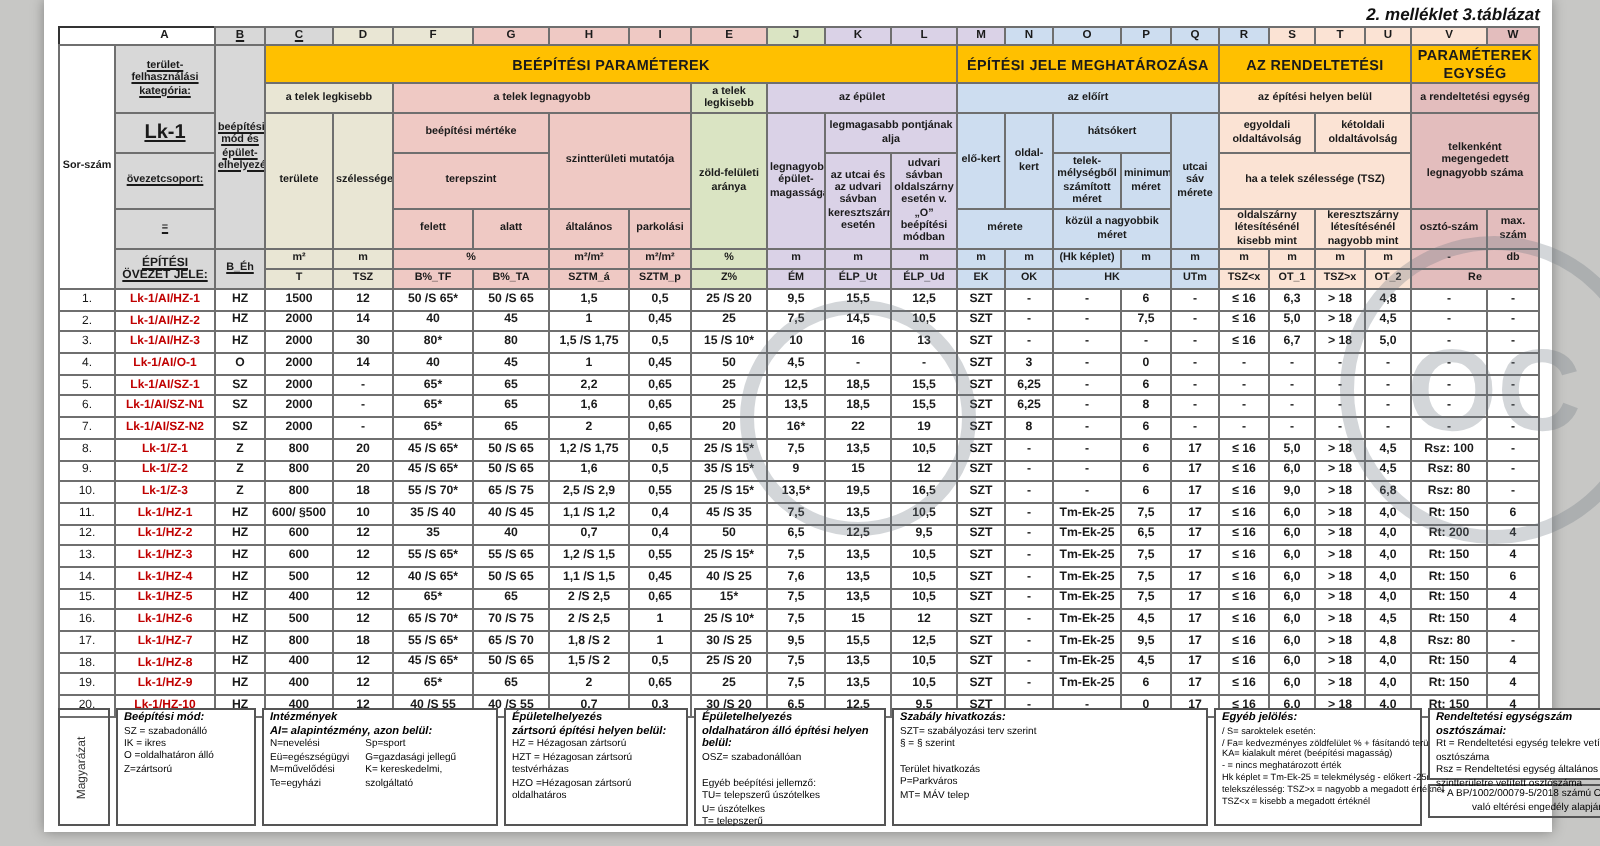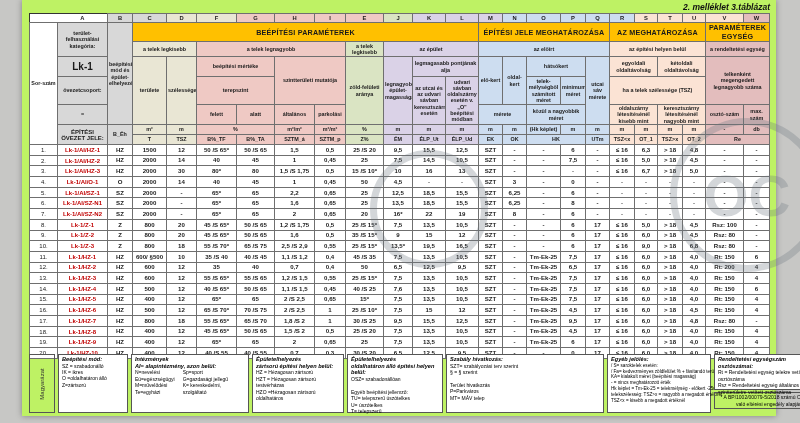--- a/index.html
+++ b/index.html
@@ -1,36 +1,36 @@
 <!DOCTYPE html>
 <html><head>
 <meta charset="utf-8">
 <style>
   html,body{margin:0;padding:0;}
   body{width:800px;height:423px;background:#c7c7c5;overflow:hidden;position:relative;
        font-family:"Liberation Sans",sans-serif;-webkit-font-smoothing:antialiased;}
-  .sheet{position:absolute;left:22px;top:0;width:754px;height:416px;background:#bef264;
+  .sheet{position:absolute;left:22px;top:0;width:754px;height:416px;background:#ffffff;
          box-shadow:0 0 6px rgba(0,0,0,.35);}
   .title{position:absolute;top:2px;right:6px;font-size:8.5px;font-weight:bold;font-style:italic;color:#111;}
   
   table.zt{position:absolute;left:7px;top:13px;width:740px;border-collapse:collapse;table-layout:fixed;}
   table.zt td{border:1px solid #6f6f6f;text-align:center;vertical-align:middle;
               padding:0 1px;overflow:hidden;color:#1a1a1a;}
   table.zt{border:1.5px solid #333;}
   tr.hr1 td{height:8px;font-size:5.8px;font-weight:bold;}
   tr.hr2 td{height:12px;margin-top:24px;}
   tr.hr3 td{height:14px;}
   tr.hr4 td{height:19px;}
   tr.hr5 td{height:27px;}
   tr.hr6 td{height:19px;}
   tr.hr7 td{height:9px;}
   tr.hr8 td{height:9px;}
   .hcell{font-size:5.4px;font-weight:bold;line-height:1.12;}
   .or{background:#FFC000;font-size:7.2px;font-weight:bold;letter-spacing:.2px;}
-  .gy{background:#d8d8d8;}
+  .gy{background:#d8d8d8;text-decoration:underline;}
   .tn{background:#e9e6d4;}
   .pk{background:#efc9c4;}
   .gn{background:#dae4c3;}
   .pu{background:#dad2e7;}
   .bl{background:#cdddf0;}
   .pe{background:#fbe3d4;}
   .ro{background:#e3bdbd;}
   .wh{background:#ffffff;}
   .nob{border:none !important;background:#fff;}
   .lk{color:#C00000;font-size:10px;font-weight:bold;}
@@ -113,21 +113,21 @@
           <td class="pe">U</td>
           <td class="pe">V</td>
           <td class="ro">W</td>
         </tr>
         <tr class="hr2">
           <td rowspan="7" class="wh hcell">Sor-szám</td>
           <td rowspan="2" class="gy hcell">terület-felhasználási kategória:</td>
           <td rowspan="5" class="gy hcell">beépítési mód és épület-elhelyezés</td>
           <td colspan="10" class="or">BEÉPÍTÉSI PARAMÉTEREK</td>
           <td colspan="5" class="or">ÉPÍTÉSI JELE MEGHATÁROZÁSA</td>
-          <td colspan="4" class="or">AZ MEGHATÁROZÁSA</td>
+          <td colspan="4" class="or">AZ RENDELTETÉSI</td>
           <td colspan="2" class="or">PARAMÉTEREK EGYSÉG</td>
         </tr>
         <tr class="hr3">
           <td colspan="2" class="tn hcell">a telek legkisebb</td>
           <td colspan="4" class="pk hcell">a telek legnagyobb</td>
           <td class="gn hcell">a telek legkisebb</td>
           <td colspan="3" class="pu hcell">az épület</td>
           <td colspan="5" class="bl hcell">az előírt</td>
           <td colspan="4" class="pe hcell">az építési helyen belül</td>
           <td colspan="2" class="ro hcell">a rendeltetési egység</td>

